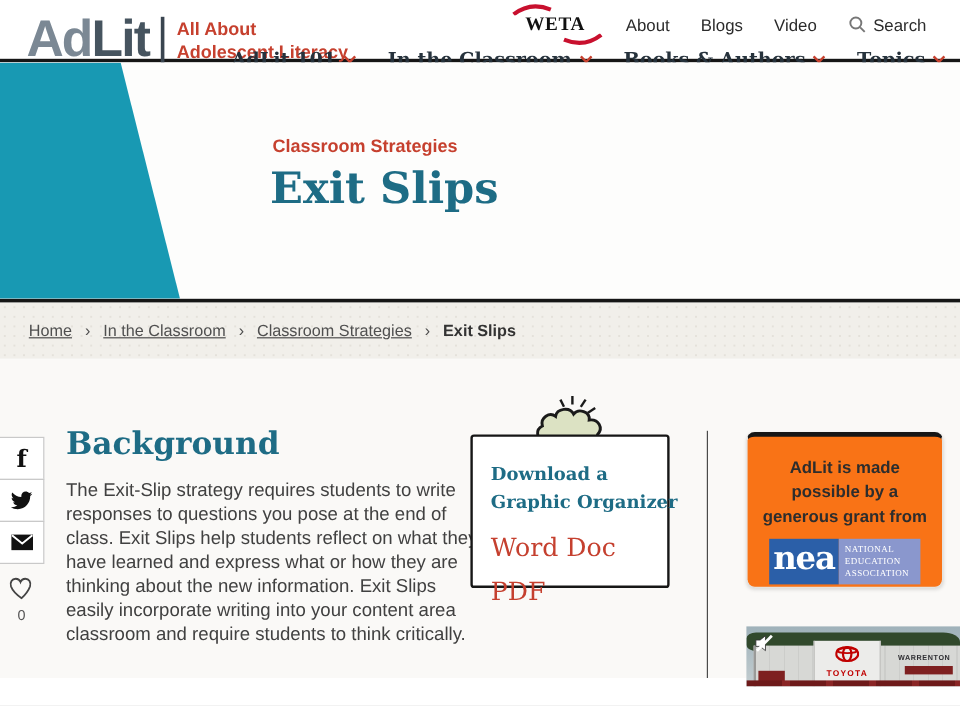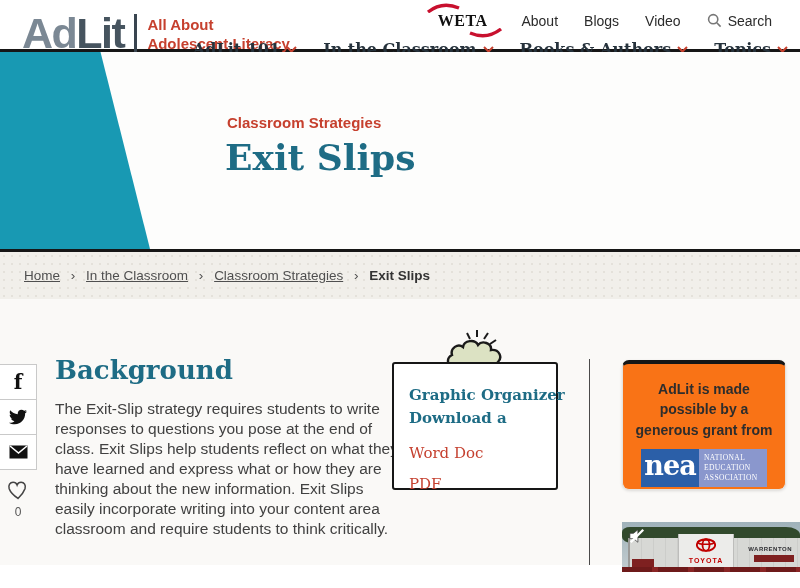--- a/index.html
+++ b/index.html
@@ -64,21 +64,21 @@
               font-weight:700;font-size:26px;color:#1E6C85;}
   .article p{margin:0;font-size:15.5px;line-height:20px;color:#414141;}
 
   
   .download-card{position:absolute;left:392px;top:63px;width:166px;height:128px;background:#fff;
                  border:2px solid #161616;border-radius:3px;padding:20px 10px 0 15px;}
   .cloud{position:absolute;left:443px;top:30px;}
   .dl-title{font-family:"DejaVu Serif","Liberation Serif",serif;font-weight:700;font-size:15px;
             line-height:1.55;color:#1E6C85;white-space:nowrap;}
   .dl-link{display:block;margin-top:13px;font-family:"DejaVu Serif","Liberation Serif",serif;
-           font-size:15px;color:#C5402F;text-decoration:none;}
+           font-size:21px;color:#C5402F;text-decoration:none;}
 
   
   .v-divider{position:absolute;left:589px;top:60px;width:1px;height:206px;background:#4A4A4A;}
 
   
   .sponsor-card{position:absolute;left:622px;top:61px;width:164px;height:130px;background:#f97316;
                 border:1px solid #E6E3DE;border-top:4px solid #161616;border-radius:7px;
                 box-shadow:0 1px 3px rgba(0,0,0,.12);text-align:center;padding-top:15px;}
   .sponsor-text{font-size:14px;font-weight:600;color:#2D2D2D;line-height:1.45;width:152px;margin:0 auto;}
   .nea-logo{display:flex;width:126px;height:38px;margin:9px auto 0 auto;cursor:pointer;}
@@ -221,22 +221,22 @@
 
     <svg class="cloud" width="66" height="38" viewBox="0 0 66 38">
       <line x1="27" y1="10" x2="24" y2="4" stroke="#1a1a1a" stroke-width="2"></line>
       <line x1="34" y1="8" x2="34" y2="1" stroke="#1a1a1a" stroke-width="2"></line>
       <line x1="41" y1="10" x2="45" y2="4" stroke="#1a1a1a" stroke-width="2"></line>
       <line x1="47" y1="15" x2="53" y2="11" stroke="#1a1a1a" stroke-width="2"></line>
       <path d="M10 37 C 4 37 3 29 9 26 C 7 19 15 14 20 18 C 21 11 32 10 35 16 C 39 11 49 14 48 21 C 56 20 60 28 55 33 C 57 37 54 37 50 37 Z" fill="#DCE2C3" stroke="#1a1a1a" stroke-width="2.4"></path>
     </svg>
 
     <div class="download-card">
+      <div class="dl-title">Download a</div>
       <div class="dl-title">Graphic Organizer</div>
-      <div class="dl-title">Download a</div>
       <a class="dl-link" href="#">Word Doc</a>
       <a class="dl-link" href="#">PDF</a>
     </div>
 
     <div class="v-divider"></div>
 
     <div class="sponsor-card">
       <div class="sponsor-text">AdLit is made possible by a generous grant from</div>
       <div class="nea-logo">
         <div class="nea-abbr">nea</div>

